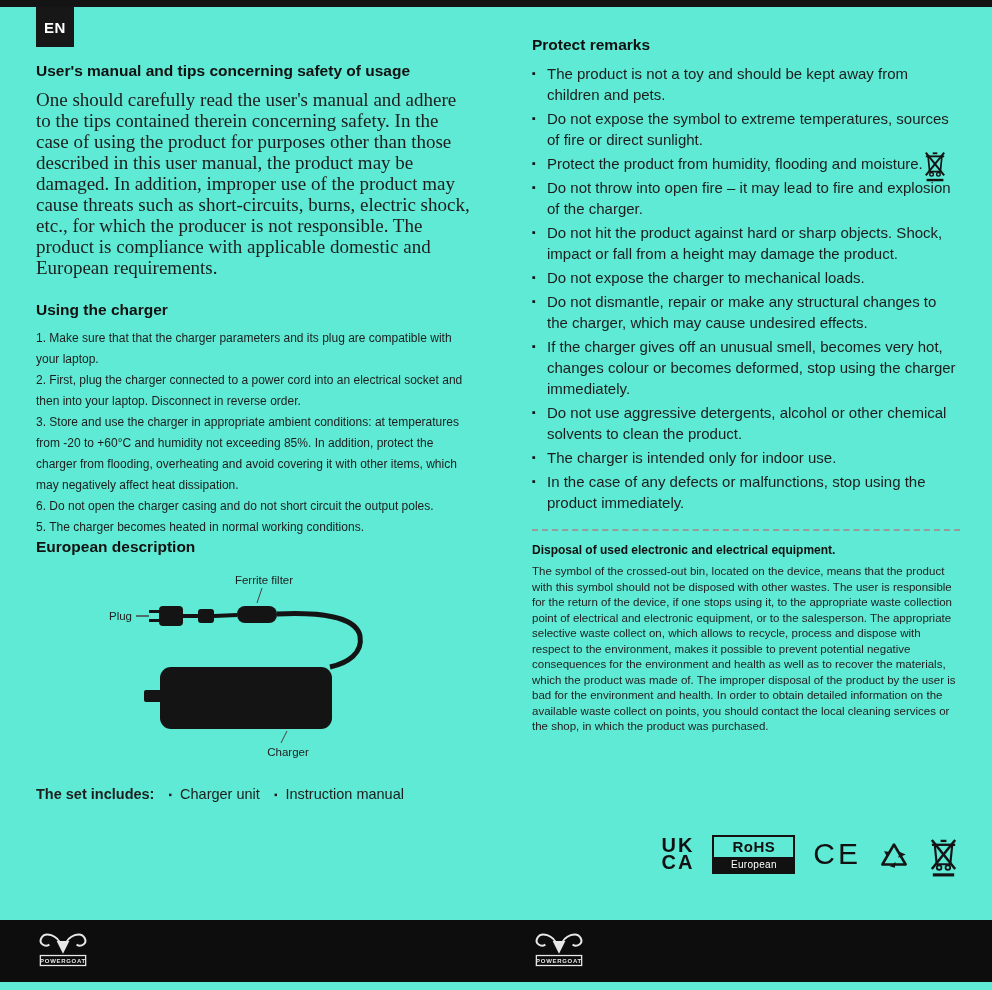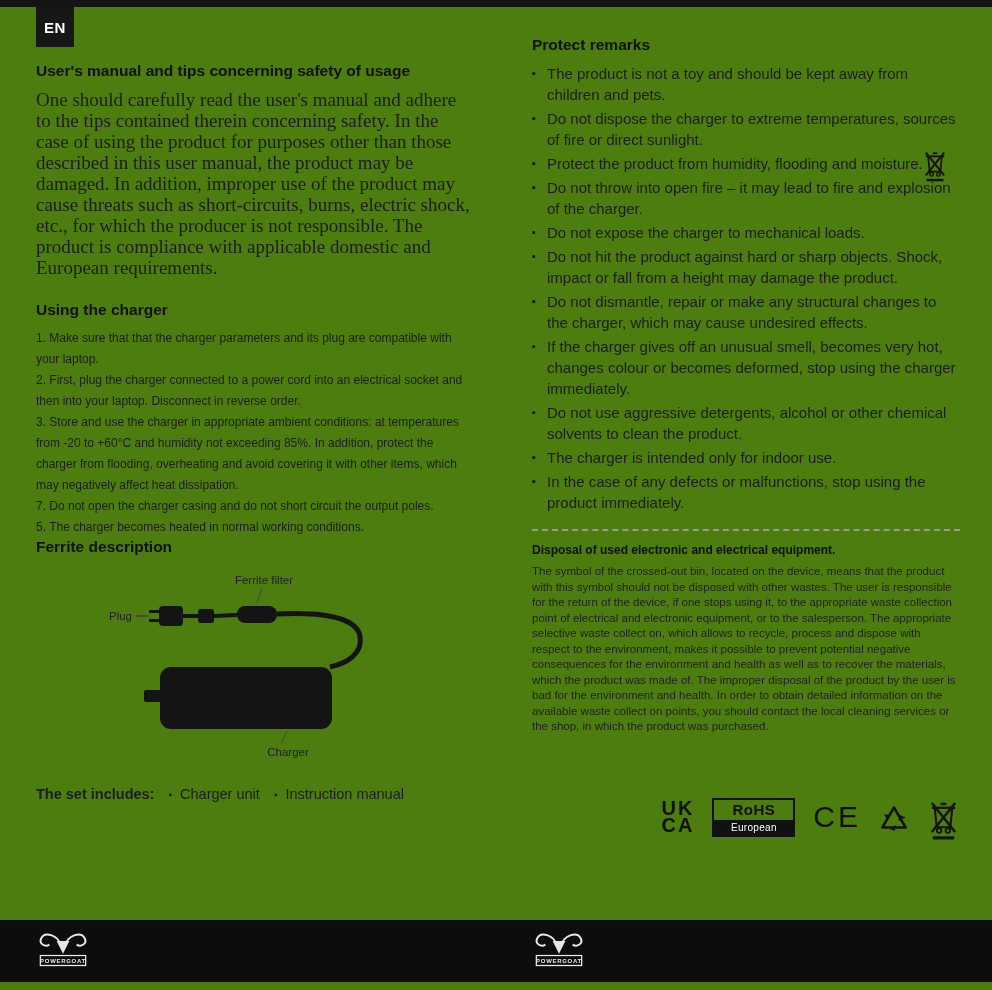--- a/index.html
+++ b/index.html
@@ -3,21 +3,21 @@
 <meta charset="utf-8">
 <style>
   html,body{margin:0;padding:0;}
   body{
     width:992px;height:990px;
     background:#ffffff;
     font-family:"Liberation Sans","DejaVu Sans",sans-serif;
     color:#1d1d1d;
     -webkit-font-smoothing:antialiased;
   }
-  .page{position:relative;width:992px;height:990px;background:#4d7c0f;overflow:hidden;}
+  .page{position:relative;width:992px;height:990px;background:#5eead4;overflow:hidden;}
 
   .top-strip{position:absolute;top:0;left:0;width:100%;height:7px;background:#141414;}
   .en-badge{
     position:absolute;top:7px;left:36px;width:38px;height:40px;
     background:#171717;color:#fff;font-weight:bold;font-size:15px;
     display:flex;align-items:center;justify-content:center;letter-spacing:.5px;
   }
 
   .col-left{position:absolute;left:36px;top:62px;width:438px;}
   .col-right{position:absolute;left:532px;top:36px;width:428px;}
@@ -40,21 +40,21 @@
   h3.disposal{font-size:12px;margin:0 0 7px 0;color:#111;}
   p.small{font-size:11.5px;line-height:15.5px;margin:0;color:#222;}
 
   .diagram-wrap{margin:14px 0 0 0;}
 
   .set-line{font-size:14.5px;margin-top:16px;}
   .set-line .lbl{font-weight:bold;}
   .set-line .sq{font-size:10px;vertical-align:1px;padding:0 4px 0 10px;}
 
   .marks-row{
-    display:flex;align-items:center;justify-content:flex-end;gap:18px;margin-top:60px;
+    display:flex;align-items:center;justify-content:flex-end;gap:18px;margin-top:97px;
   }
   .ukca{font-weight:bold;font-size:20px;line-height:17px;letter-spacing:2px;color:#111;text-align:left;}
   .rohs{border:2px solid #111;text-align:center;min-width:62px;}
   .rohs .rohs-top{font-weight:bold;font-size:15px;padding:1px 18px 2px;color:#111;letter-spacing:.5px;}
   .rohs .rohs-bottom{background:#111;color:#fff;font-size:10px;padding:2px 4px 2px;letter-spacing:.3px;}
   .ce{font-size:30px;letter-spacing:3px;color:#111;font-weight:400;}
 
   .weee-small{position:absolute;left:922px;top:146px;}
 
   .footer-band{
@@ -82,24 +82,24 @@
 
     <h1>User's manual and tips concerning safety of usage</h1>
 
     <p class="body">One should carefully read the user's manual and adhere to the tips contained therein concerning safety. In the case of using the product for purposes other than those described in this user manual, the product may be damaged. In addition, improper use of the product may cause threats such as short-circuits, burns, electric shock, etc., for which the producer is not responsible. The product is compliance with applicable domestic and European requirements.</p>
 
     <h2>Using the charger</h2>
 
     <p class="step">1. Make sure that that the charger parameters and its plug are compatible with your laptop.</p>
     <p class="step">2. First, plug the charger connected to a power cord into an electrical socket and then into your laptop. Disconnect in reverse order.</p>
     <p class="step">3. Store and use the charger in appropriate ambient conditions: at temperatures from -20 to +60°C and humidity not exceeding 85%. In addition, protect the charger from flooding, overheating and avoid covering it with other items, which may negatively affect heat dissipation.</p>
-    <p class="step">7. Do not open the charger casing and do not short circuit the output poles.</p>
+    <p class="step">6. Do not open the charger casing and do not short circuit the output poles.</p>
     <p class="step">5. The charger becomes heated in normal working conditions.</p>
 
-    <h2>Ferrite description</h2>
+    <h2>European description</h2>
 
     <div class="diagram-wrap">
       <svg viewBox="0 0 440 196" width="440" height="196">
 
         <text x="228" y="14" font-size="11.5" text-anchor="middle" fill="#222">Ferrite filter</text>
         <line x1="226" y1="18" x2="221" y2="33" stroke="#444" stroke-width="1"></line>
 
         <text x="96" y="50" font-size="11.5" text-anchor="end" fill="#222">Plug</text>
         <line x1="100" y1="46" x2="113" y2="46" stroke="#444" stroke-width="1.5"></line>
 
@@ -135,25 +135,25 @@
       <span>Instruction manual</span>
     </p>
   </div>
 
   <div class="col-right">
 
     <h2>Protect remarks</h2>
 
     <ul class="remarks">
       <li>The product is not a toy and should be kept away from children and pets.</li>
-      <li>Do not dispose the charger to extreme temperatures, sources of fire or direct sunlight.</li>
+      <li>Do not expose the symbol to extreme temperatures, sources of fire or direct sunlight.</li>
       <li>Protect the product from humidity, flooding and moisture.</li>
       <li>Do not throw into open fire – it may lead to fire and explosion of the charger.</li>
+      <li>Do not hit the product against hard or sharp objects. Shock, impact or fall from a height may damage the product.</li>
       <li>Do not expose the charger to mechanical loads.</li>
-      <li>Do not hit the product against hard or sharp objects. Shock, impact or fall from a height may damage the product.</li>
       <li>Do not dismantle, repair or make any structural changes to the charger, which may cause undesired effects.</li>
       <li>If the charger gives off an unusual smell, becomes very hot, changes colour or becomes deformed, stop using the charger immediately.</li>
       <li>Do not use aggressive detergents, alcohol or other chemical solvents to clean the product.</li>
       <li>The charger is intended only for indoor use.</li>
       <li>In the case of any defects or malfunctions, stop using the product immediately.</li>
     </ul>
 
     <hr class="dashed-rule">
 
     <h3 class="disposal">Disposal of used electronic and electrical equipment.</h3>

